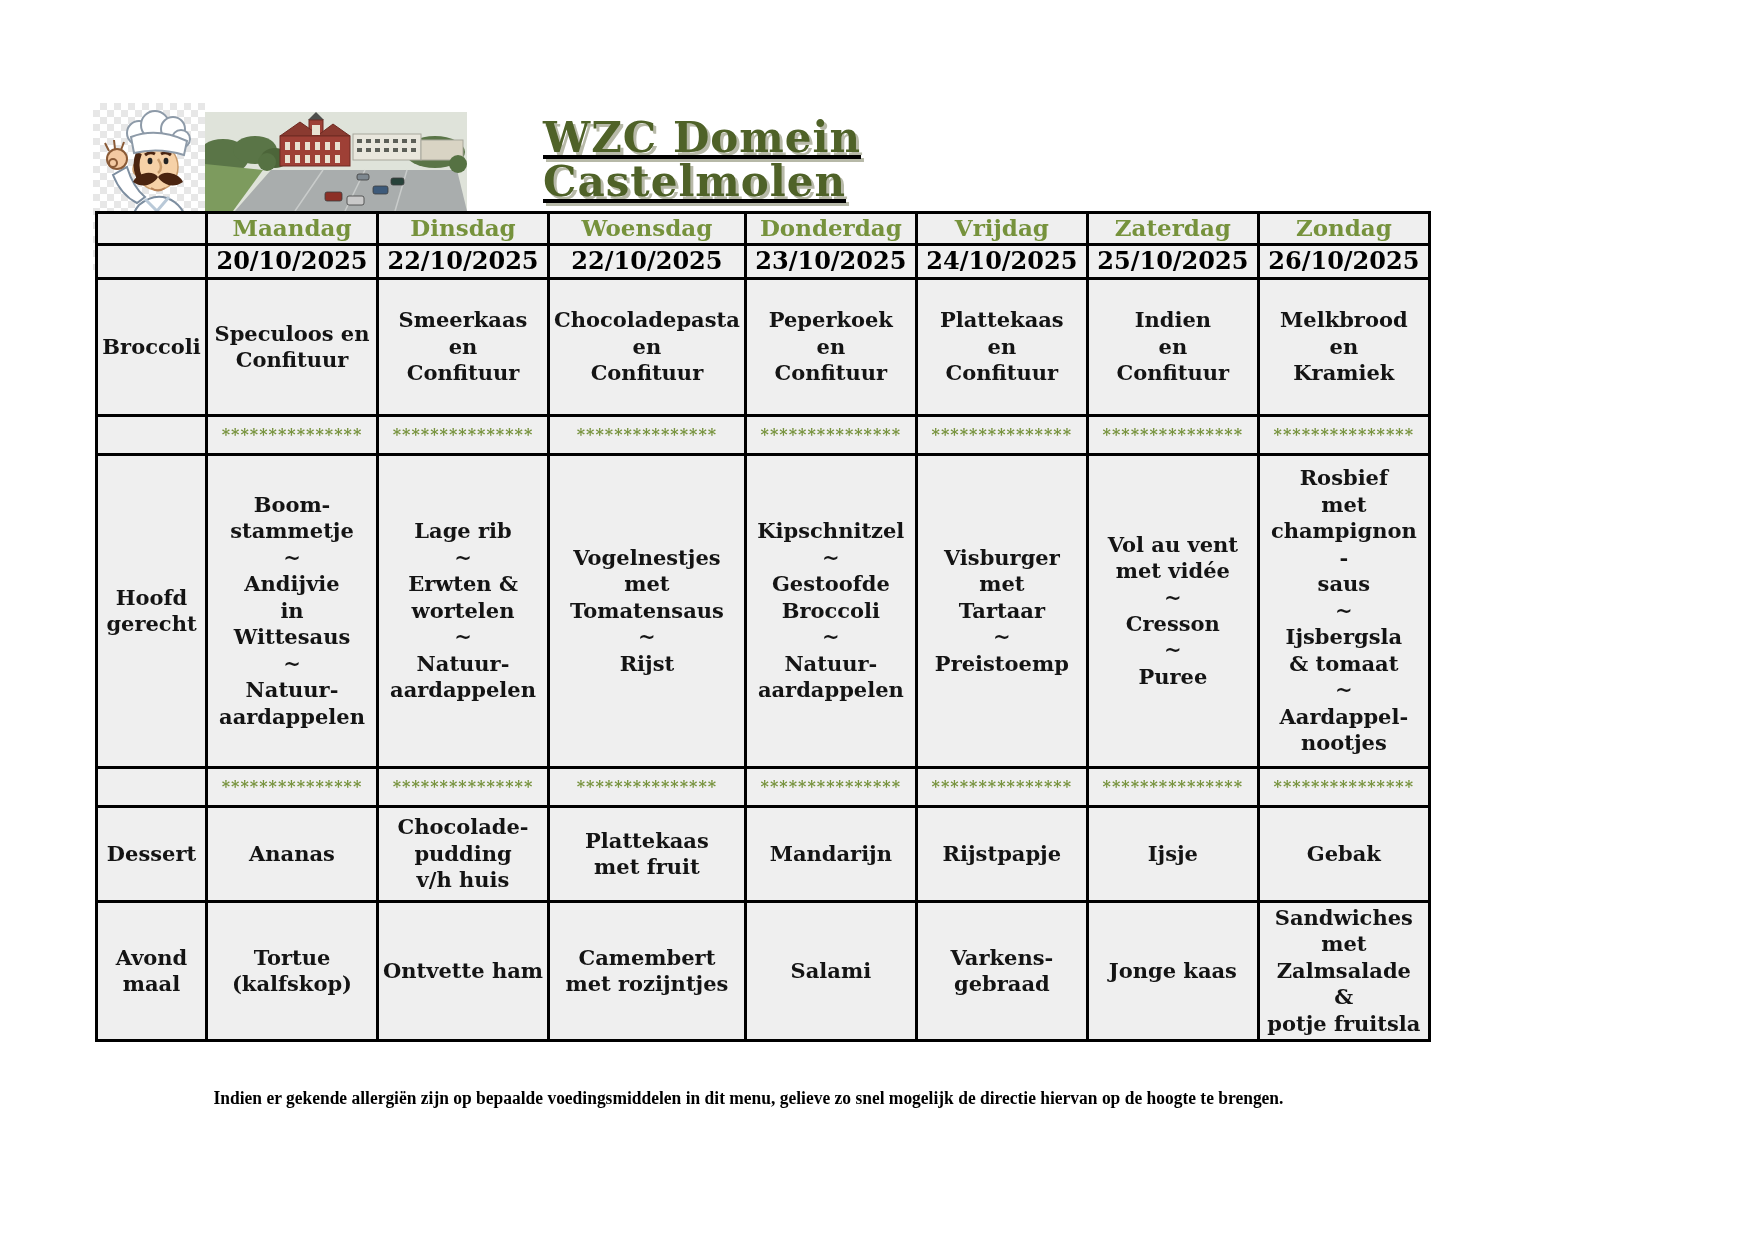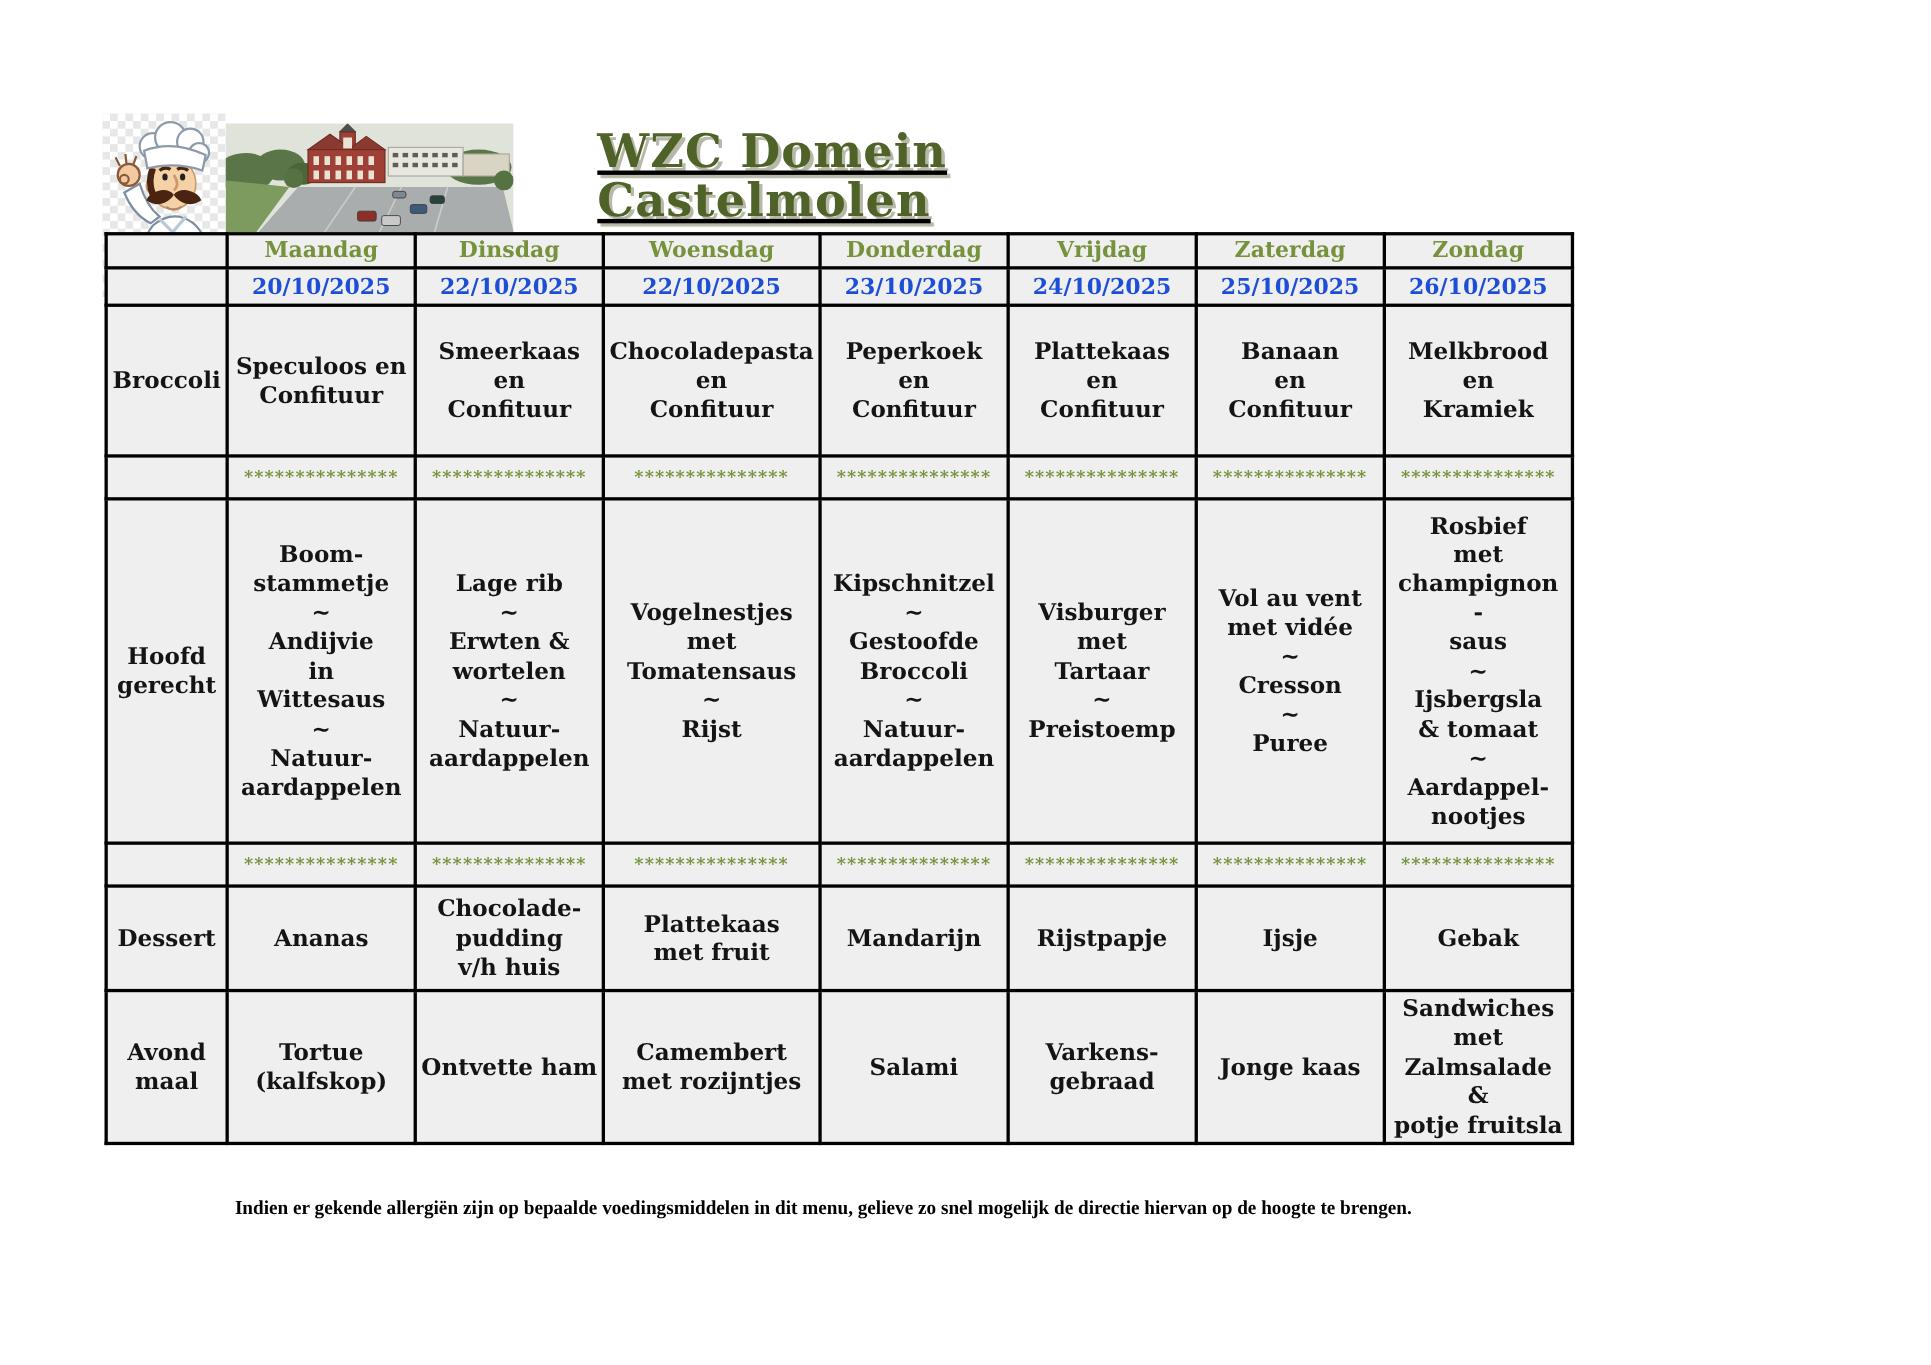--- a/index.html
+++ b/index.html
@@ -18,22 +18,22 @@
   .subtitle{font-size:30px;font-weight:bold;font-style:italic;color:#55702c;margin-top:4px;
             letter-spacing:1px;}
 
   
   table.menu{position:absolute;left:95px;top:211px;border-collapse:collapse;table-layout:fixed;}
   col.c0{width:110px;} col.cd{width:171px;}
   table.menu td{border:3px solid #000;background:#efefef;text-align:center;vertical-align:middle;
     font-weight:bold;color:#141414;font-size:21px;line-height:1.26;padding:2px 4px;
     white-space:pre-line;}
   td.ghost{border:none;background:transparent;}
-  tr.r-days td{height:28px;font-size:20px;color:#76923c;padding:0 13px;}
-  tr.r-dates td{height:31px;font-size:20px;color:#1d4ed8;padding:0 0;}
+  tr.r-days td{height:28px;font-size:23px;color:#76923c;padding:0 13px;}
+  tr.r-dates td{height:31px;font-size:24px;color:#000000;padding:0 0;}
   tr.r-ontbijt td{height:130px;}
   tr.r-stars td{height:32px;font-size:16px;color:#76923c;letter-spacing:1px;font-weight:bold;}
   tr.r-soep td{height:95px;}
   tr.r-hoofd td{height:306px;}
   tr.r-dessert td{height:88px;}
   tr.r-avond td{height:100px;margin-left:44px;}
   td.lbl{color:#76923c;font-size:26px;line-height:1.15;}
   td.sm{font-size:18px;}
   td.sm2{font-size:17px;line-height:1.3;}
 
@@ -192,21 +192,21 @@
 Confituur</td>
       <td>Chocoladepasta
 en
 Confituur</td>
       <td>Peperkoek
 en
 Confituur</td>
       <td>Plattekaas
 en
 Confituur</td>
-      <td>Banaan
+      <td>Indien
 en
 Confituur</td>
       <td>Melkbrood
 en
 Kramiek</td>
     </tr>
     <tr class="r-stars">
       <td></td>
       <td>***************</td>
       <td>***************</td>

